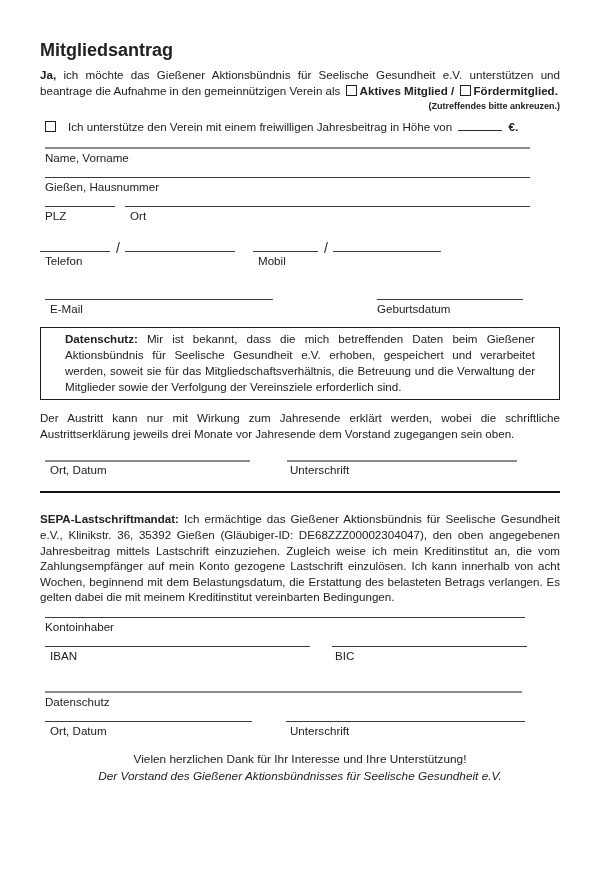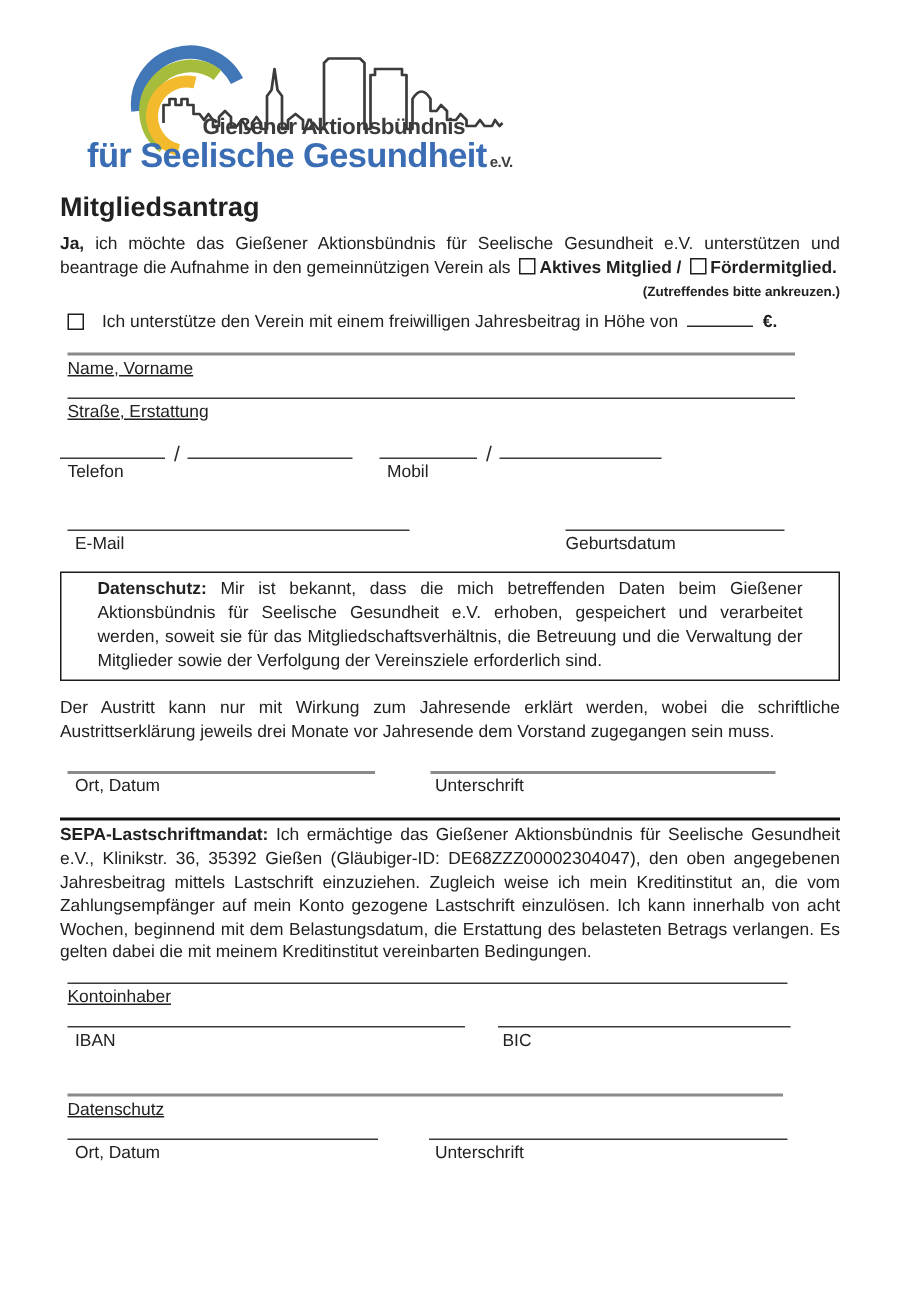--- a/index.html
+++ b/index.html
@@ -21,65 +21,40 @@
   .note{font-size:9px;font-weight:700;text-align:right;margin-top:1px;}
   b{font-weight:700;}
   .cb{display:inline-block;width:9px;height:9px;border:1.6px solid #1e1e1e;vertical-align:-1px;background:#fff;box-sizing:content-box;}
   .cb-inline{margin:0 3px 0 2px;}
   .blank{display:inline-block;width:44px;height:10px;border-bottom:1.4px solid #2a2a2a;margin:0 3px;}
   .checklist{margin-top:8px;font-size:11.6px;}
   .check-row{display:flex;align-items:flex-start;line-height:16px;}
   .check-row .cb{margin:2px 12px 0 5px;flex:0 0 auto;}
   
   .fields{margin-top:12px;}
-  .frow{margin-bottom:13px;text-decoration:underline;}
+  .frow{margin-bottom:13px;}
   .fline{height:0;border-top:1.5px solid #3a3a3a;margin-left:5px;}
   .fline.gray{border-top:2px solid #8a8a8a;}
   .flabel{font-size:11.6px;padding:2px 0 0 5px;}
   .relrow{position:relative;margin-bottom:13px;}
   .uline{position:absolute;height:0;border-top:1.5px solid #3a3a3a;}
   .uline.gray{border-top:2px solid #8a8a8a;}
   .slash{position:absolute;font-size:14px;color:#2a2a2a;top:-11px;}
   .alabel{position:absolute;font-size:11.6px;top:3px;white-space:nowrap;}
   
   .dsbox{margin-top:7px;border:1.8px solid #1c1c1c;padding:3px 24px;font-size:11.6px;line-height:16.3px;text-align:justify;}
   .thickline{border-top:2.6px solid #111;margin-top:5px;}
   .closing{text-align:center;font-size:11.8px;margin-top:6px;line-height:17px;}
   .vorstand{font-style:italic;}
 </style>
 </head>
 <body>
 
 <div class="page">
 
-  <div class="logo">
-    <svg class="crescent" width="80" height="76" viewBox="0 0 80 76">
-      <path d="M 7,44 A 35,35 0 0 1 73,24" fill="none" stroke="#4176b7" stroke-width="9" stroke-linecap="butt"></path>
-      <path d="M 24,68 A 27,27 0 1 1 60,20" fill="none" stroke="#a6bd3b" stroke-width="8.5" stroke-linecap="butt"></path>
-      <path d="M 34,70 A 20,20 0 1 1 45,25" fill="none" stroke="#f2ba2c" stroke-width="8" stroke-linecap="butt"></path>
-    </svg>
-    <svg class="skyline" width="228" height="52" viewBox="0 0 228 52">
-      <path d="M 1,46 L 1,34 L 5,34 L 5,30 L 9,30 L 9,34 L 13,34 L 13,30 L 17,30 L 17,34 L 21,34 L 21,40
-               L 25,40 L 28,44 L 31,40 L 34,44 L 34,48
-               L 38,48 L 38,42 L 42,38 L 46,42 L 46,48
-               L 50,48 L 53,44 L 56,48 L 56,50
-               L 60,50 L 60,46 L 63,42 L 66,46 L 66,50
-               L 70,50 L 70,28 L 73,24 L 75,10 L 77,24 L 80,28 L 80,50
-               L 84,50 L 84,44 L 89,40 L 94,44 L 94,50
-               L 98,50 L 101,46 L 104,50
-               L 108,50 L 108,6 L 111,3 L 132,3 L 135,6 L 135,50
-               L 139,50 L 139,14 L 142,14 L 142,10 L 160,10 L 160,14 L 163,14 L 163,50
-               L 167,50 L 167,30 Q 173,20 179,30 L 179,38
-               L 183,38 L 186,34 L 190,38 L 190,44
-               L 196,44 L 199,40 L 203,44 L 203,48
-               L 209,48 L 212,44 L 215,48 L 220,48 L 222,44 L 225,48 L 227,46" fill="none" stroke="#3b3b3b" stroke-width="1.8" stroke-linejoin="round"></path>
-    </svg>
-    <div class="logo-t1">Gießener Aktionsbündnis</div>
-    <div class="logo-t2"><span>für Seelische Gesundheit</span><span class="logo-ev">e.V.</span></div>
-  </div>
 
   <div class="title">Mitgliedsantrag</div>
 
   <div class="para">
     <b>Ja,</b><span> ich möchte das Gießener Aktionsbündnis für Seelische Gesundheit e.V. unterstützen und beantrage die Aufnahme in den gemeinnützigen Verein als </span><span class="cb cb-inline"></span><b>Aktives Mitglied</b><b> / </b><span class="cb cb-inline"></span><b>Fördermitglied.</b>
   </div>
   <div class="note">(Zutreffendes bitte ankreuzen.)</div>
 
   <div class="checklist">
     <div class="check-row">
@@ -88,21 +63,27 @@
     </div>
   </div>
 
   <div class="fields">
     <div class="frow">
       <div class="fline gray" style="width:485px;"></div>
       <div class="flabel">Name, Vorname</div>
     </div>
     <div class="frow">
       <div class="fline" style="width:485px;"></div>
-      <div class="flabel">Straße, Erstattung</div>
+      <div class="flabel">Gießen, Hausnummer</div>
+    </div>
+    <div class="relrow" style="height:21px;">
+      <span class="uline" style="left:5px;width:70px;top:0;"></span>
+      <span class="uline" style="left:85px;width:405px;top:0;"></span>
+      <span class="alabel" style="left:5px;">PLZ</span>
+      <span class="alabel" style="left:90px;">Ort</span>
     </div>
     <div class="relrow" style="height:24px;margin-top:24px;">
       <span class="uline" style="left:0;width:70px;top:0;"></span>
       <span class="slash" style="left:76px;">/</span>
       <span class="uline" style="left:85px;width:110px;top:0;"></span>
       <span class="uline" style="left:213px;width:65px;top:0;"></span>
       <span class="slash" style="left:284px;">/</span>
       <span class="uline" style="left:293px;width:108px;top:0;"></span>
       <span class="alabel" style="left:5px;">Telefon</span>
       <span class="alabel" style="left:218px;">Mobil</span>
@@ -112,32 +93,32 @@
       <span class="uline" style="left:337px;width:146px;top:0;"></span>
       <span class="alabel" style="left:10px;">E-Mail</span>
       <span class="alabel" style="left:337px;">Geburtsdatum</span>
     </div>
   </div>
 
   <div class="dsbox">
     <b>Datenschutz:</b><span> Mir ist bekannt, dass die mich betreffenden Daten beim Gießener Aktionsbündnis für Seelische Gesundheit e.V. erhoben, gespeichert und verarbeitet werden, soweit sie für das Mitgliedschaftsverhältnis, die Betreuung und die Verwaltung der Mitglieder sowie der Verfolgung der Vereinsziele erforderlich sind.</span>
   </div>
 
-  <div class="para" style="margin-top:10px;">Der Austritt kann nur mit Wirkung zum Jahresende erklärt werden, wobei die schriftliche Austrittserklärung jeweils drei Monate vor Jahresende dem Vorstand zugegangen sein muss.</div>
+  <div class="para" style="margin-top:10px;">Der Austritt kann nur mit Wirkung zum Jahresende erklärt werden, wobei die schriftliche Austrittserklärung jeweils drei Monate vor Jahresende dem Vorstand zugegangen sein oben.</div>
 
   <div class="relrow" style="height:26px;margin-top:18px;margin-bottom:0;">
     <span class="uline gray" style="left:5px;width:205px;top:0;"></span>
     <span class="uline gray" style="left:247px;width:230px;top:0;"></span>
     <span class="alabel" style="left:10px;">Ort, Datum</span>
     <span class="alabel" style="left:250px;">Unterschrift</span>
   </div>
 
   <div class="thickline"></div>
 
-  <div class="para" style="margin-top:2px;line-height:15.6px;">
+  <div class="para" style="margin-top:18px;line-height:15.6px;">
     <b>SEPA-Lastschriftmandat:</b><span> Ich ermächtige das Gießener Aktionsbündnis für Seelische Gesundheit e.V., Klinikstr. 36, 35392 Gießen (Gläubiger-ID: DE68ZZZ00002304047), den oben angegebenen Jahresbeitrag mittels Lastschrift einzuziehen. Zugleich weise ich mein Kreditinstitut an, die vom Zahlungsempfänger auf mein Konto gezogene Lastschrift einzulösen. Ich kann innerhalb von acht Wochen, beginnend mit dem Belastungsdatum, die Erstattung des belasteten Betrags verlangen. Es gelten dabei die mit meinem Kreditinstitut vereinbarten Bedingungen.</span>
   </div>
 
   <div class="fields" style="">
     <div class="frow">
       <div class="fline" style="width:480px;"></div>
       <div class="flabel">Kontoinhaber</div>
     </div>
     <div class="relrow" style="height:21px;">
       <span class="uline" style="left:5px;width:265px;top:0;"></span>
@@ -150,14 +131,18 @@
       <div class="flabel">Datenschutz</div>
     </div>
     <div class="relrow" style="height:24px;margin-bottom:0;">
       <span class="uline" style="left:5px;width:207px;top:0;"></span>
       <span class="uline" style="left:246px;width:239px;top:0;"></span>
       <span class="alabel" style="left:10px;">Ort, Datum</span>
       <span class="alabel" style="left:250px;">Unterschrift</span>
     </div>
   </div>
 
+  <div class="closing">
+    <div>Vielen herzlichen Dank für Ihr Interesse und Ihre Unterstützung!</div>
+    <div class="vorstand">Der Vorstand des Gießener Aktionsbündnisses für Seelische Gesundheit e.V.</div>
+  </div>
 
 </div>
 
 </body></html>

